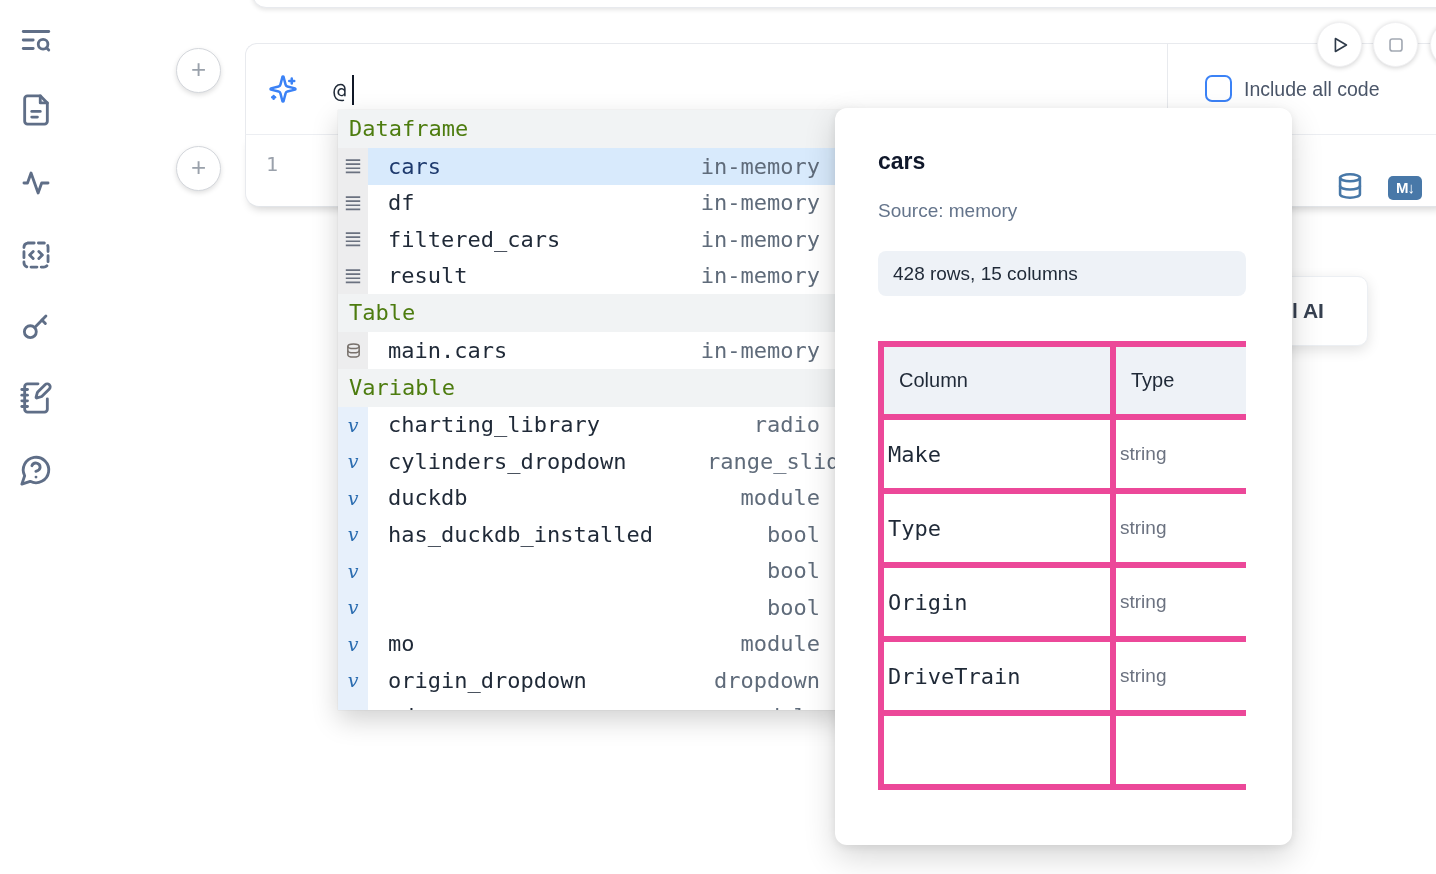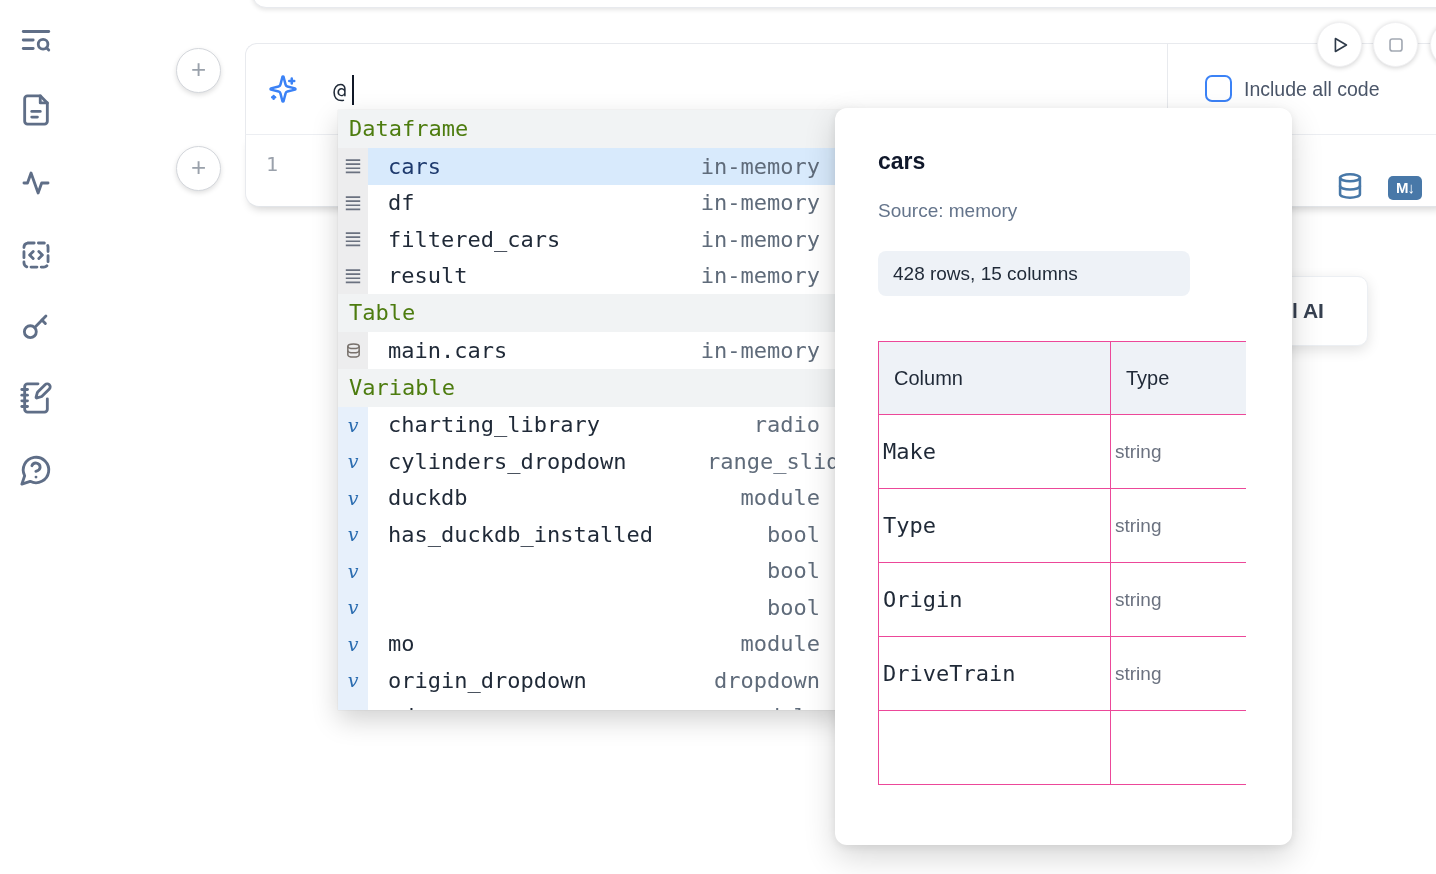--- a/index.html
+++ b/index.html
@@ -83,26 +83,26 @@
   .ac-type.overflow { flex:none; width:113px; text-align:left; overflow:visible; }
   .gut-rows svg { width:20px; height:18px; stroke:#6b7280; stroke-width:1.9; }
   .gut-db svg { width:17px; height:17px; stroke:#78716c; stroke-width:1.6; fill:none; }
 
   
   .tooltip { left:835px; top:108px; width:457px; height:737px; background:#fff;
     border-radius:12px; box-shadow:0 12px 32px rgba(0,0,0,.16), 0 2px 8px rgba(0,0,0,.08);
     z-index:10; padding:40px 43px 0 43px; }
   .tt-title { font-size:23px; font-weight:bold; color:#0f172a; }
   .tt-source { margin-top:25px; font-size:19px; color:#64748b; }
-  .tt-stats { margin-top:29px; width:312px; height:45px; line-height:45px;
+  .tt-stats { margin-top:29px; width:368px; height:45px; line-height:45px;
     background:#eef2f7; border-radius:8px; padding-left:15px; font-size:19px;
     color:#1f2937; }
   .tt-tablewrap { margin-top:45px; width:368px; height:462px; overflow:hidden; }
   table.schema { border-collapse:collapse; width:368px; table-layout:fixed; }
-  table.schema th, table.schema td { border:1px solid #ec4899; text-align:left;margin-left:12px; }
+  table.schema th, table.schema td { border:6px solid #ec4899; text-align:left;margin-left:12px; }
   table.schema th { height:73px; background:#eef2f7; font-weight:normal; font-size:20px;
     color:#1f2937; padding-left:15px; }
   table.schema td { height:74px; padding-left:4px; }
   td.cname { font-family:"DejaVu Sans Mono", monospace; font-size:22px; color:#1f2937; }
   td.ctype { font-size:19px; color:#6b7280; }
   .col-c { width:232px; } .col-t { width:136px; }
 
   
   .ai-btn { left:1270px; top:276px; width:98px; height:70px; background:#fff;
     border:1px solid #eceff3; border-radius:10px;

